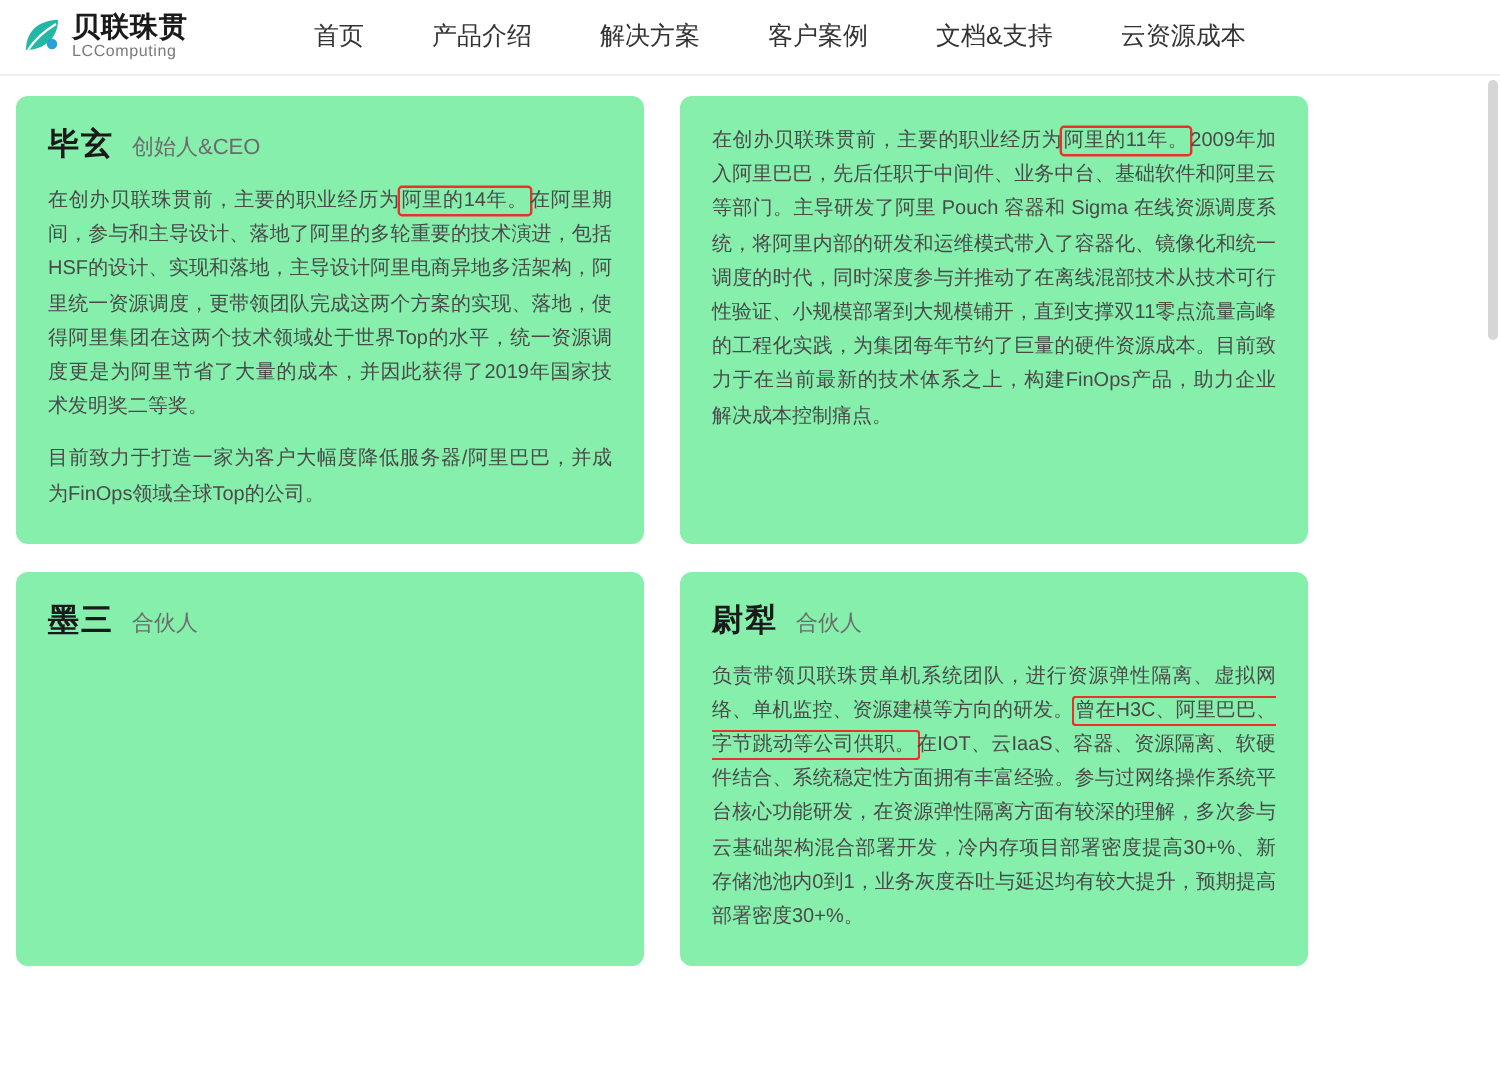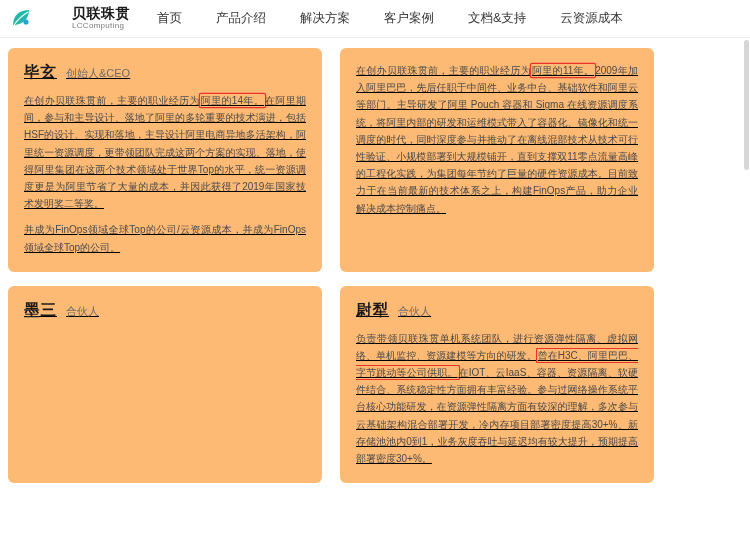--- a/index.html
+++ b/index.html
@@ -25,21 +25,20 @@
     background: #ffffff;
     border-bottom: 1px solid #f0f0f0;
     display: flex;
     align-items: center;
   }
   .logo-wrap {
     display: flex;
     align-items: center;
     padding-left: 10px;
     width: 130px;
-    gap: 36px;
   }
   .logo-mark {
     width: 22px; height: 22px;
     position: relative;
     margin-right: 4px;
     flex: 0 0 auto;
   }
   .logo-text-block {
     display: flex;
     flex-direction: column;
@@ -75,25 +74,24 @@
   .content {
     position: relative;
     padding: 10px 8px 0 8px;
     display: flex;
     flex-wrap: wrap;
     gap: 14px 18px;
     background: #ffffff;
   }
   .card {
     width: 314px;
-    background: #fdba74;
+    background: #86efac;
     border-radius: 6px;
     padding: 14px 16px 16px 16px;
     position: relative;
-    text-decoration: underline;
   }
   .card-top {
     display: flex;
     align-items: baseline;
     margin-bottom: 9px;
   }
   .person-name {
     font-size: 15.5px;
     font-weight: bold;
     color: #1a1a1a;
@@ -170,21 +168,21 @@
 
   <div class="content">
 
     <div class="card">
       <div class="card-top">
         <span class="person-name">毕玄</span>
         <span class="person-role">创始人&amp;CEO</span>
       </div>
       <div class="card-body">
         <p><span>在创办贝联珠贯前，主要的职业经历为</span><span class="hl">阿里的14年。</span><span>在阿里期间，参与和主导设计、落地了阿里的多轮重要的技术演进，包括HSF的设计、实现和落地，主导设计阿里电商异地多活架构，阿里统一资源调度，更带领团队完成这两个方案的实现、落地，使得阿里集团在这两个技术领域处于世界Top的水平，统一资源调度更是为阿里节省了大量的成本，并因此获得了2019年国家技术发明奖二等奖。</span></p>
-        <p><span>并成为FinOps领域全球Top的公司/云资源成本，并成为FinOps领域全球Top的公司。</span></p>
+        <p><span>目前致力于打造一家为客户大幅度降低服务器/阿里巴巴，并成为FinOps领域全球Top的公司。</span></p>
       </div>
     </div>
 
     <div class="card">
       <div class="card-body">
         <p><span>在创办贝联珠贯前，主要的职业经历为</span><span class="hl">阿里的11年。</span><span>2009年加入阿里巴巴，先后任职于中间件、业务中台、基础软件和阿里云等部门。主导研发了阿里 Pouch 容器和 Sigma 在线资源调度系统，将阿里内部的研发和运维模式带入了容器化、镜像化和统一调度的时代，同时深度参与并推动了在离线混部技术从技术可行性验证、小规模部署到大规模铺开，直到支撑双11零点流量高峰的工程化实践，为集团每年节约了巨量的硬件资源成本。目前致力于在当前最新的技术体系之上，构建FinOps产品，助力企业解决成本控制痛点。</span></p>
       </div>
     </div>
 
     <div class="card">

